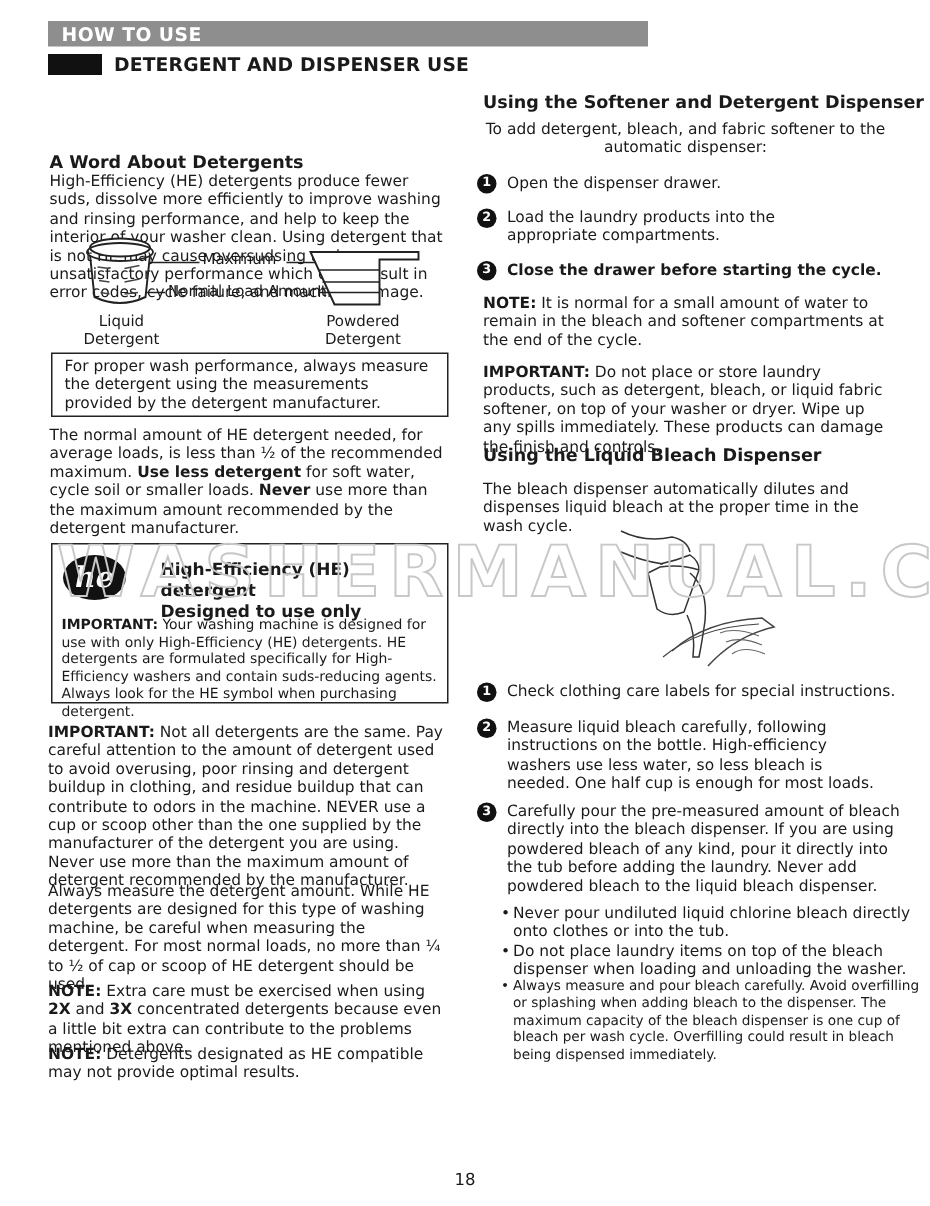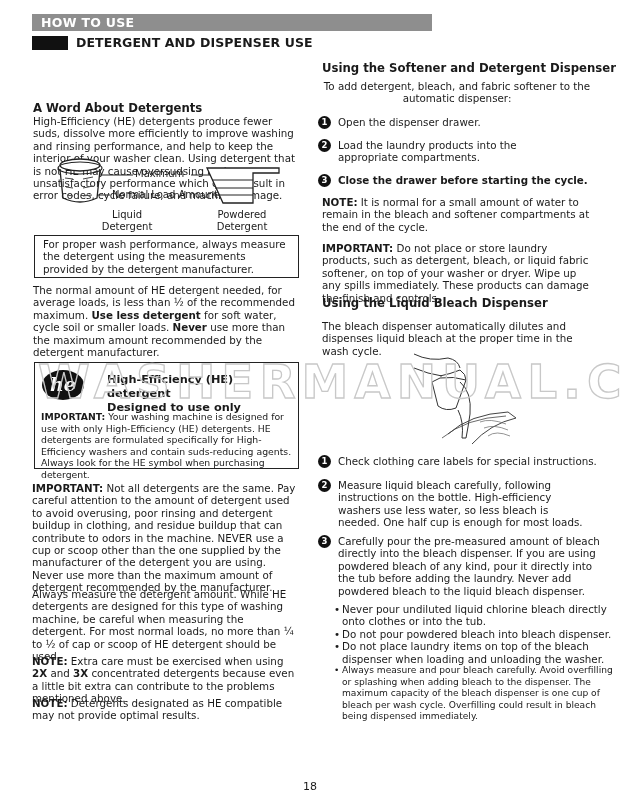--- a/index.html
+++ b/index.html
@@ -57,21 +57,21 @@
     <line x1="42" y1="37" x2="55" y2="37" stroke="#222"></line>
     <line x1="158" y1="37" x2="176" y2="37" stroke="#222"></line>
 
     <path d="M152 10 L224 10 L224 15 L198 15 L198 45 L168 45 L152 10 Z" fill="#fff" stroke="#222" stroke-width="1.3"></path>
     <line x1="157" y1="22" x2="198" y2="22" stroke="#222"></line>
     <line x1="160" y1="30" x2="198" y2="30" stroke="#222"></line>
     <line x1="163" y1="37" x2="198" y2="37" stroke="#222"></line>
   </svg>
   <div class="diagram-label" style="left:80px; top:10px;">Maximum</div>
   <div class="diagram-label" style="left:57px; top:31px;">Normal Load Amount</div>
-  <div class="diagram-label" style="left:-2px; top:51px; width:56px;margin-left:46px;">
+  <div class="diagram-label" style="left:-2px; top:51px; width:56px;">
     <div>Liquid</div>
     <div>Detergent</div>
   </div>
   <div class="diagram-label" style="left:155px; top:51px; width:64px;">
     <div>Powdered</div>
     <div>Detergent</div>
   </div>
 </div>
 
 <div class="abs box col" style="left:34px; top:235px; width:265px; height:43px; padding:2px 8px;">
@@ -165,21 +165,20 @@
   </div>
   <div class="step" style="top:80px; width:285px;">
     <span class="num">3</span>
     <span class="txt" style="width:262px;">Carefully pour the pre-measured amount of bleach directly into the bleach dispenser. If you are using powdered bleach of any kind, pour it directly into the tub before adding the laundry. Never add powdered bleach to the liquid bleach dispenser.</span>
   </div>
 </div>
 
 <div class="abs col" style="left:334px; top:603px; width:284px;">
   <ul class="bullets">
     <li>Never pour undiluted liquid chlorine bleach directly onto clothes or into the tub.</li>
-    <li>Do not pour powdered bleach into bleach dispenser.</li>
     <li>Do not place laundry items on top of the bleach dispenser when loading and unloading the washer.</li>
     <li class="small">Always measure and pour bleach carefully. Avoid overfilling or splashing when adding bleach to the dispenser. The maximum capacity of the bleach dispenser is one cup of bleach per wash cycle. Overfilling could result in bleach being dispensed immediately.</li>
   </ul>
 </div>
 
 <div class="abs watermark">WASHERMANUAL.COM</div>
 
 <div class="abs" style="left:300px; top:780px; width:20px; text-align:center; font-size:11px;">18</div>
 
 </body></html>

